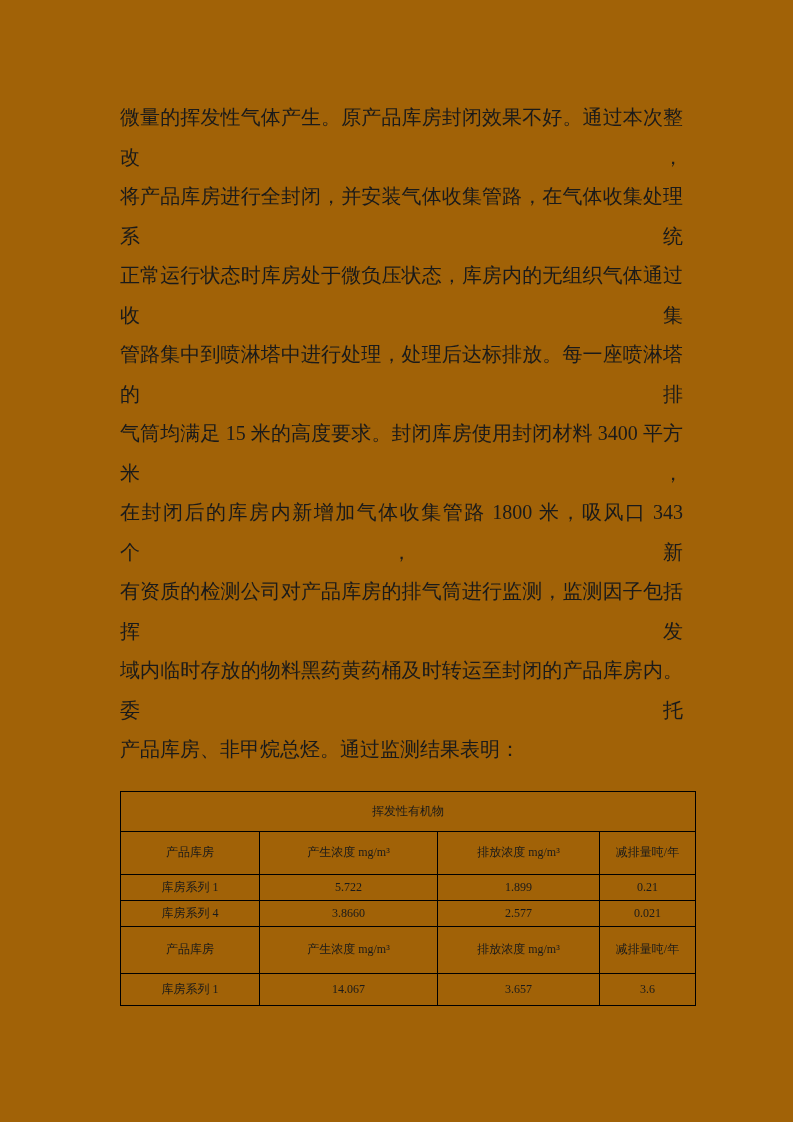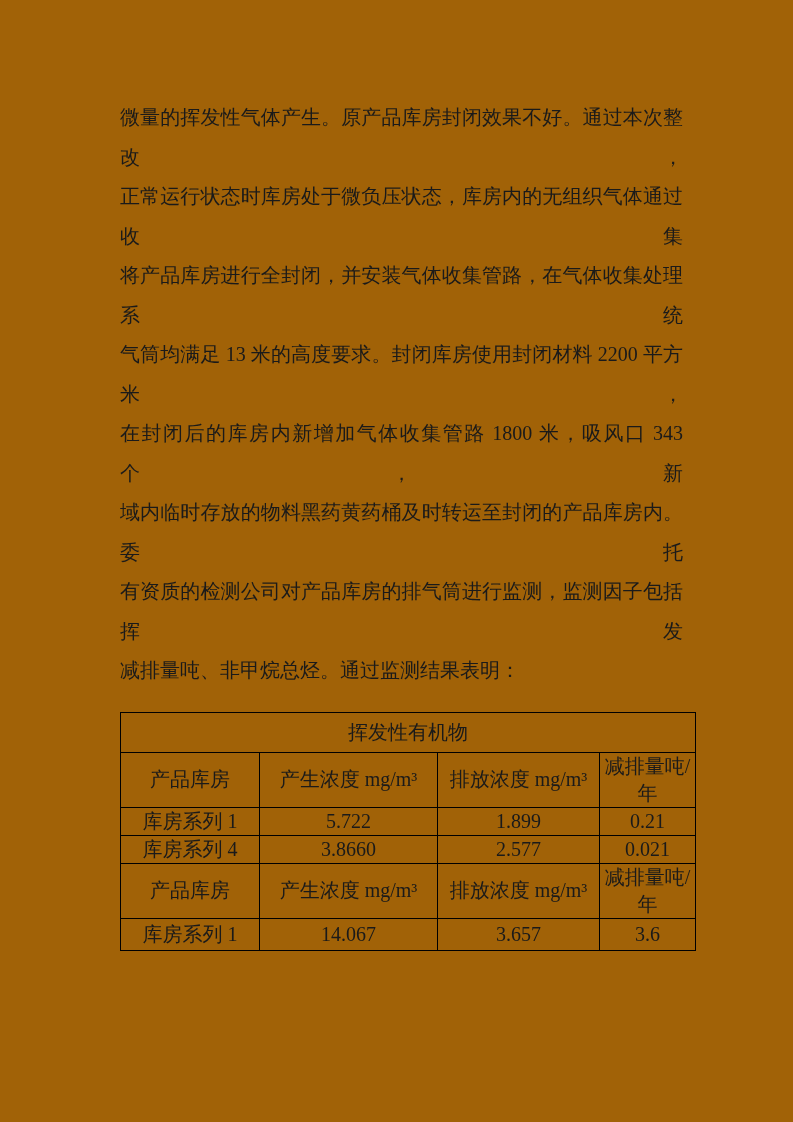--- a/index.html
+++ b/index.html
@@ -39,45 +39,46 @@
     border-collapse: collapse;
     table-layout: fixed;
     width: 575px;
     margin-top: 21px;
     font-family: "Liberation Serif", serif;
   }
   table.emissions td {
     border: 1px solid #000000;
     text-align: center;
     vertical-align: middle;
-    font-size: 20px;
+    font-size: 12px;
     padding: 0;
     overflow: hidden;
   }
   tr.rh-title  { height: 40px; }
   tr.rh-head   { height: 43px; }
   tr.rh-head2  { height: 47px; }
   tr.rh-d26    { height: 26px; }
   tr.rh-d32    { height: 32px; }
 </style>
 </head>
 <body>
 
 <div class="page">
   <div class="content">
 
     <div>
       <div class="tline just">微量的挥发性气体产生。原产品库房封闭效果不好。通过本次整改，</div>
+      <div class="tline just">将产品库房进行全封闭，并安装气体收集管路，在气体收集处理系统</div>
       <div class="tline just">正常运行状态时库房处于微负压状态，库房内的无组织气体通过收集</div>
-      <div class="tline just">将产品库房进行全封闭，并安装气体收集管路，在气体收集处理系统</div>
-      <div class="tline just">气筒均满足 13 米的高度要求。封闭库房使用封闭材料 2200 平方米，</div>
+      <div class="tline just">管路集中到喷淋塔中进行处理，处理后达标排放。每一座喷淋塔的排</div>
+      <div class="tline just">气筒均满足 15 米的高度要求。封闭库房使用封闭材料 3400 平方米，</div>
       <div class="tline just">在封闭后的库房内新增加气体收集管路 1800 米，吸风口 343 个，新</div>
+      <div class="tline just">有资质的检测公司对产品库房的排气筒进行监测，监测因子包括挥发</div>
       <div class="tline just">域内临时存放的物料黑药黄药桶及时转运至封闭的产品库房内。委托</div>
-      <div class="tline just">有资质的检测公司对产品库房的排气筒进行监测，监测因子包括挥发</div>
-      <div class="tline">减排量吨、非甲烷总烃。通过监测结果表明：</div>
+      <div class="tline">产品库房、非甲烷总烃。通过监测结果表明：</div>
     </div>
 
     <table class="emissions">
       <colgroup>
         <col style="width:139px">
         <col style="width:178px">
         <col style="width:162px">
         <col style="width:96px">
       </colgroup>
       <tbody>

